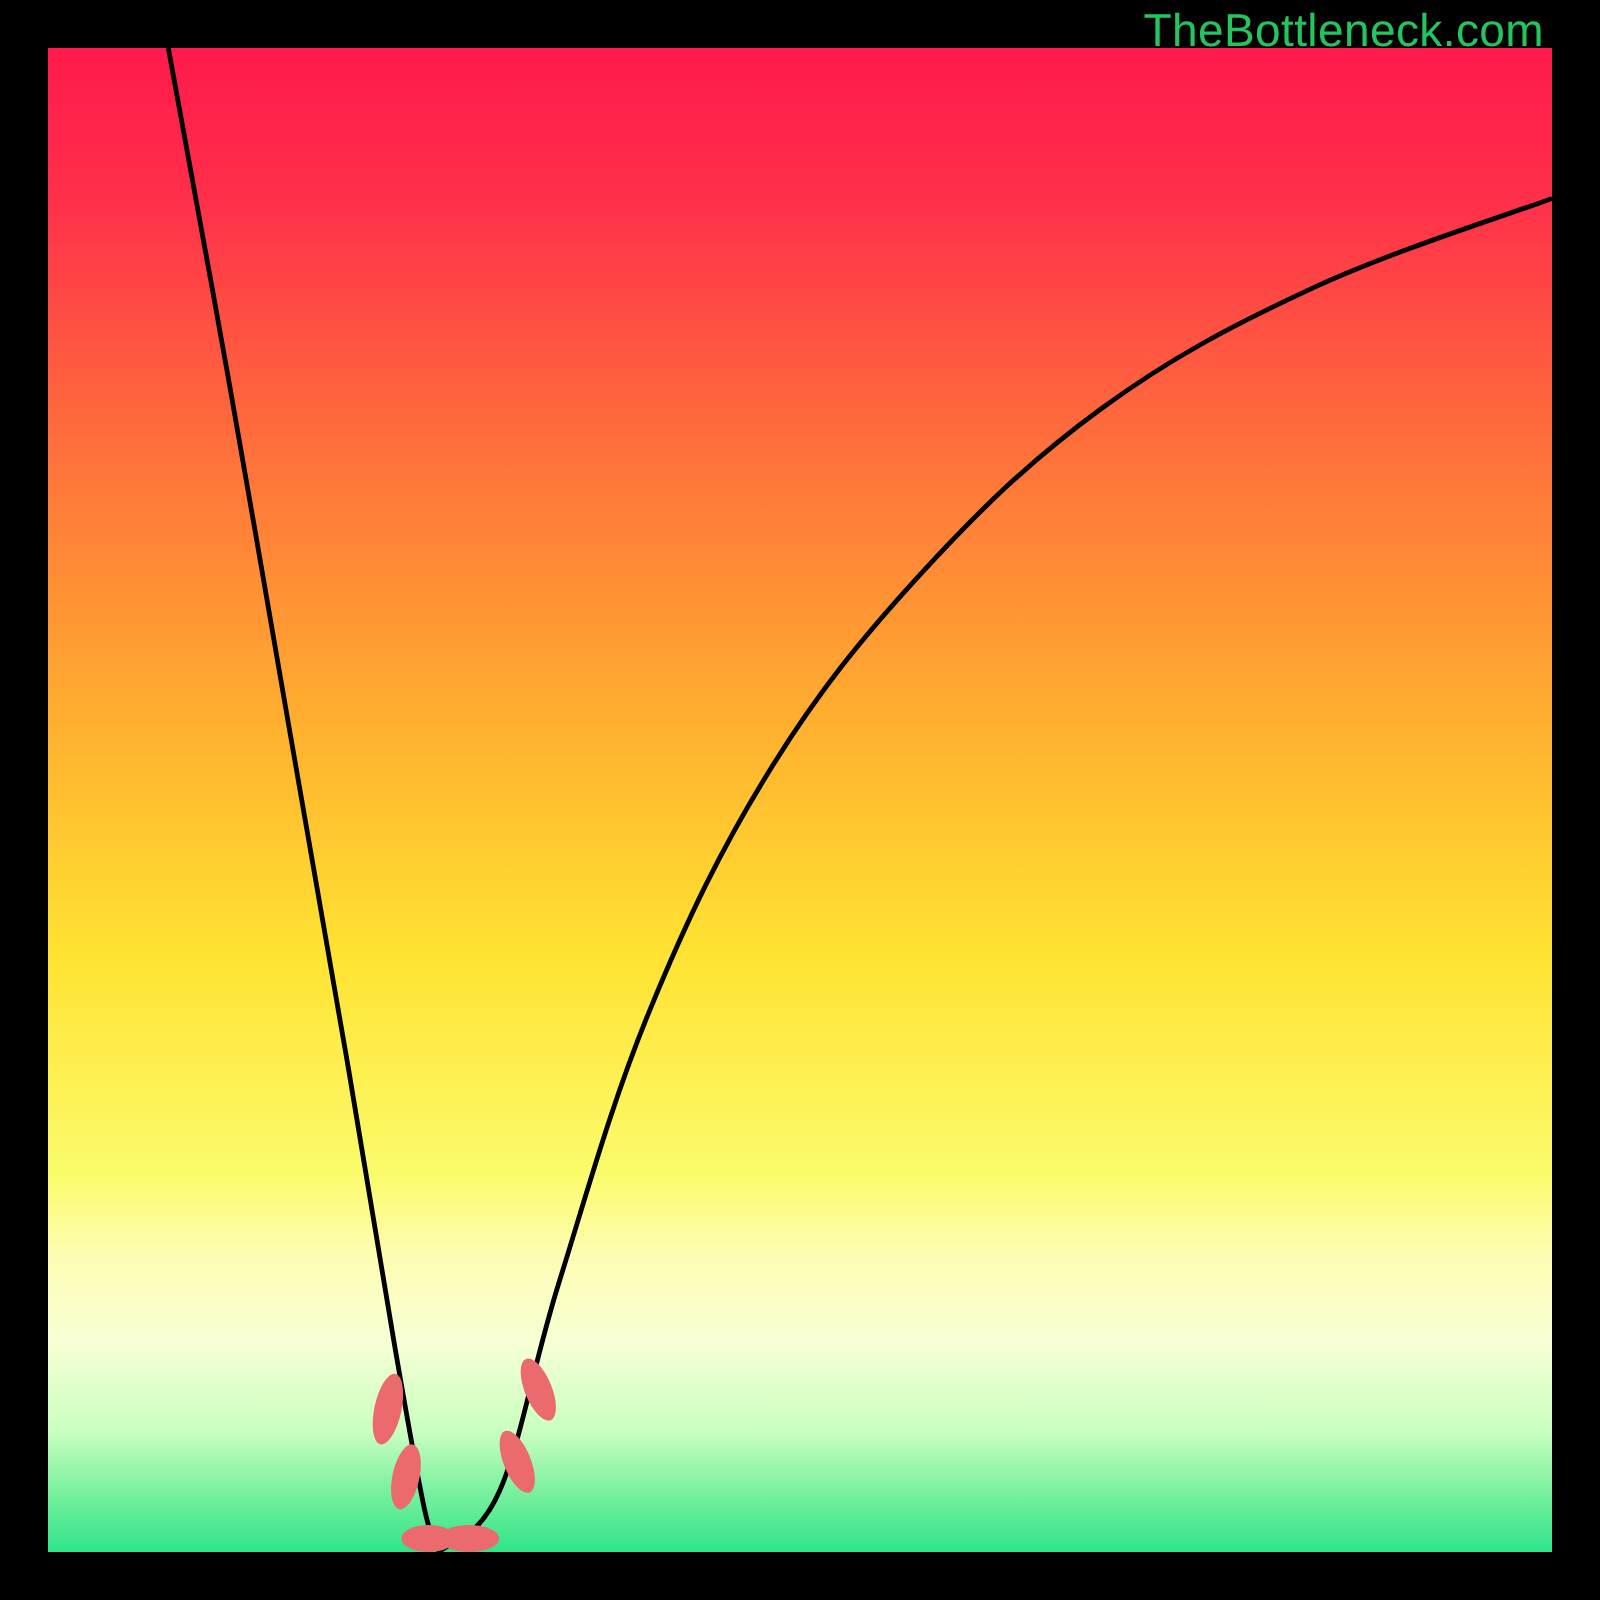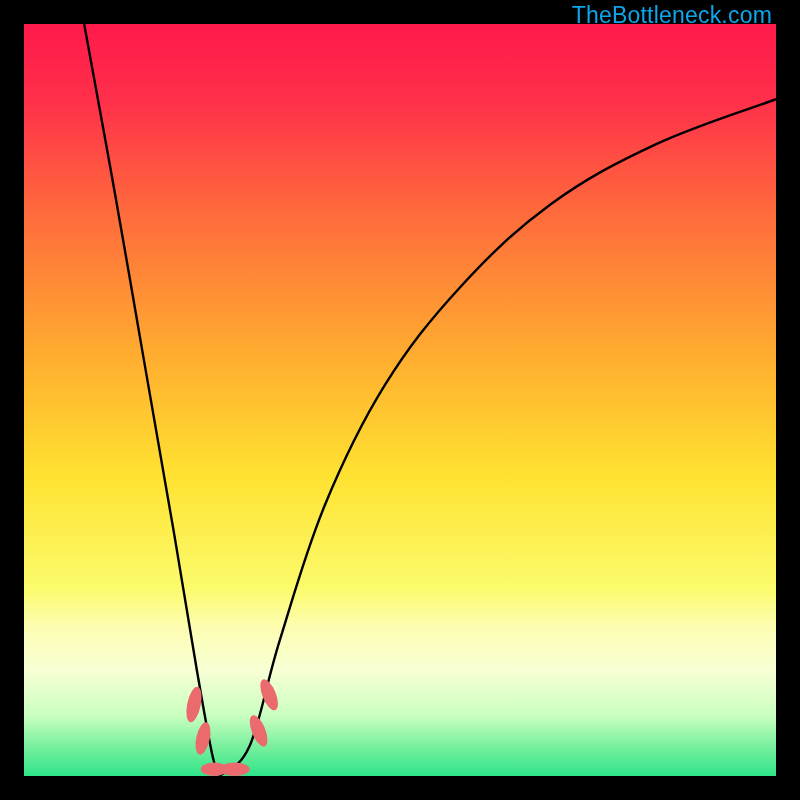--- a/index.html
+++ b/index.html
@@ -23,21 +23,21 @@
     position: absolute;
     left: 0;
     top: 0;
     width: 752px;
     height: 752px;
   }
   .watermark {
     position: absolute;
     top: 2px;
     right: 28px;
-    color: #0ea5e9;
+    color: #22c55e;
     font-size: 23px;
     font-weight: 500;
     letter-spacing: 0.2px;
     font-family: Arial, Helvetica, sans-serif;
   }
 </style>
 </head>
 <body>
 
 <div class="watermark">TheBottleneck.com</div>

